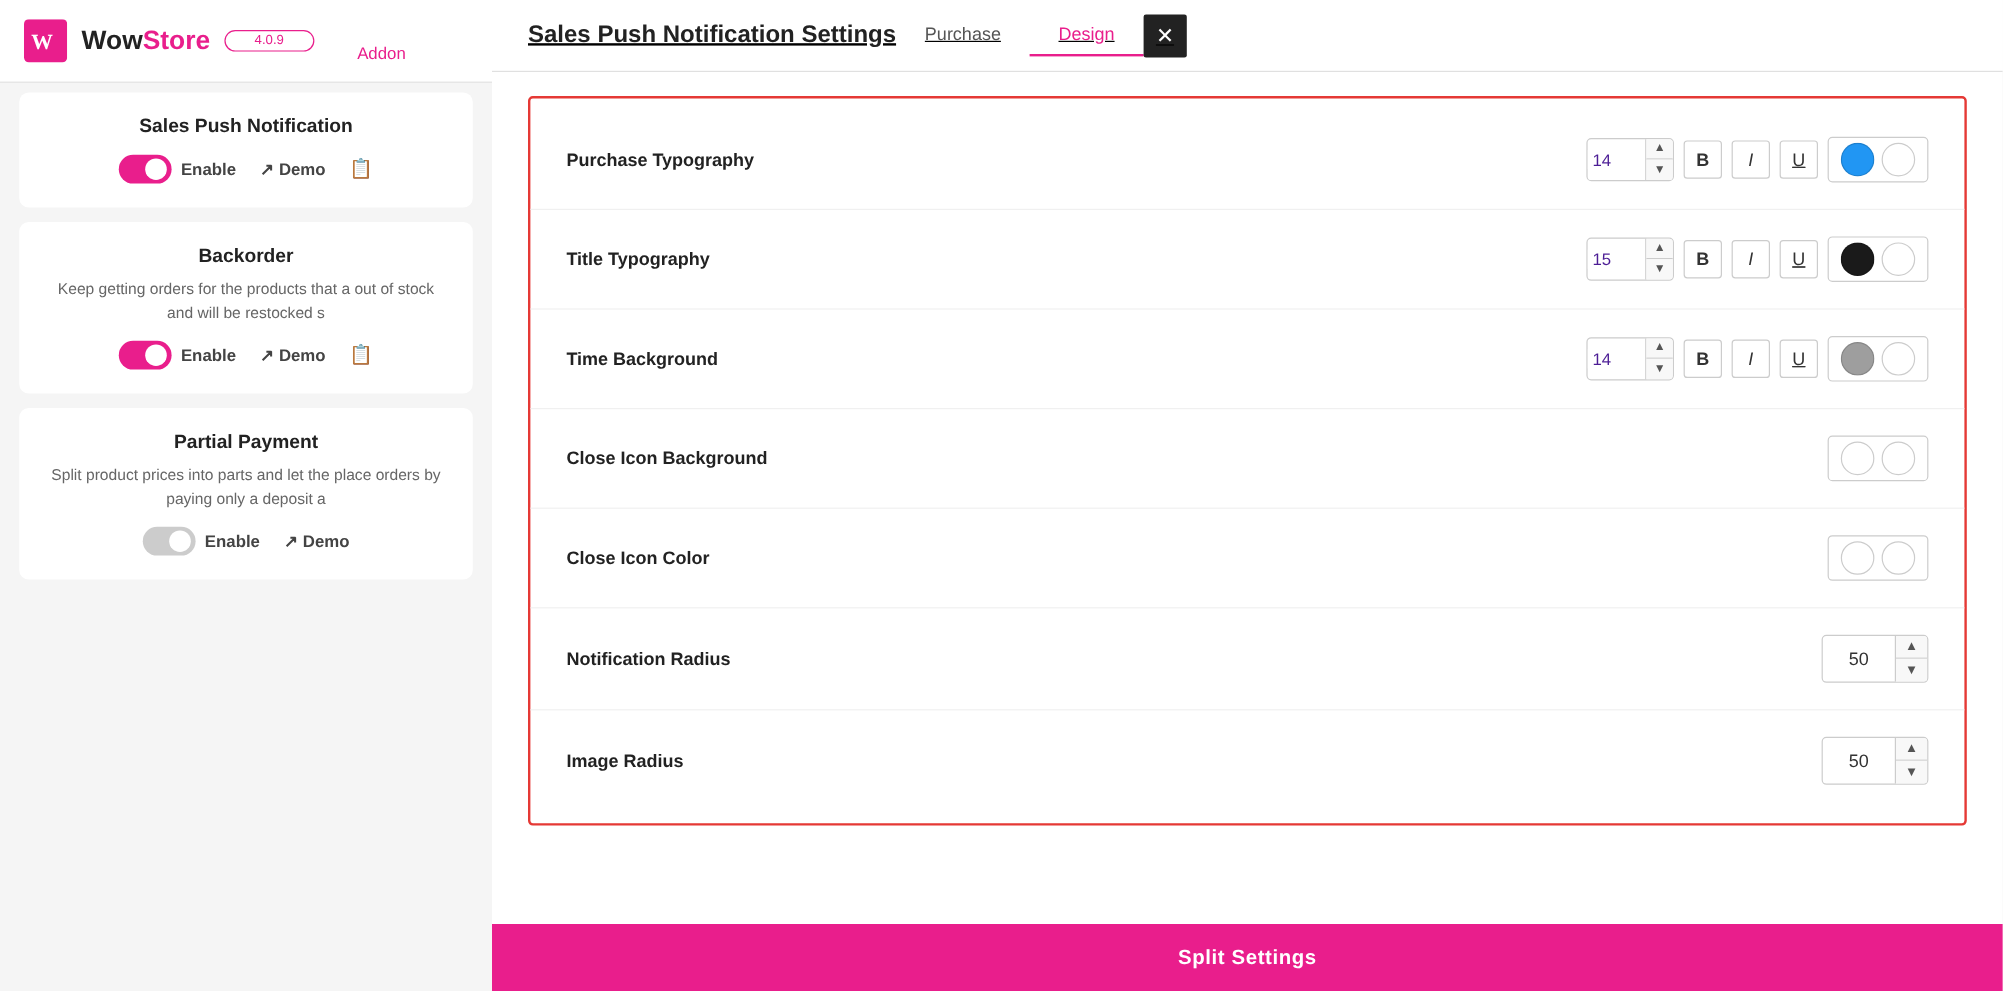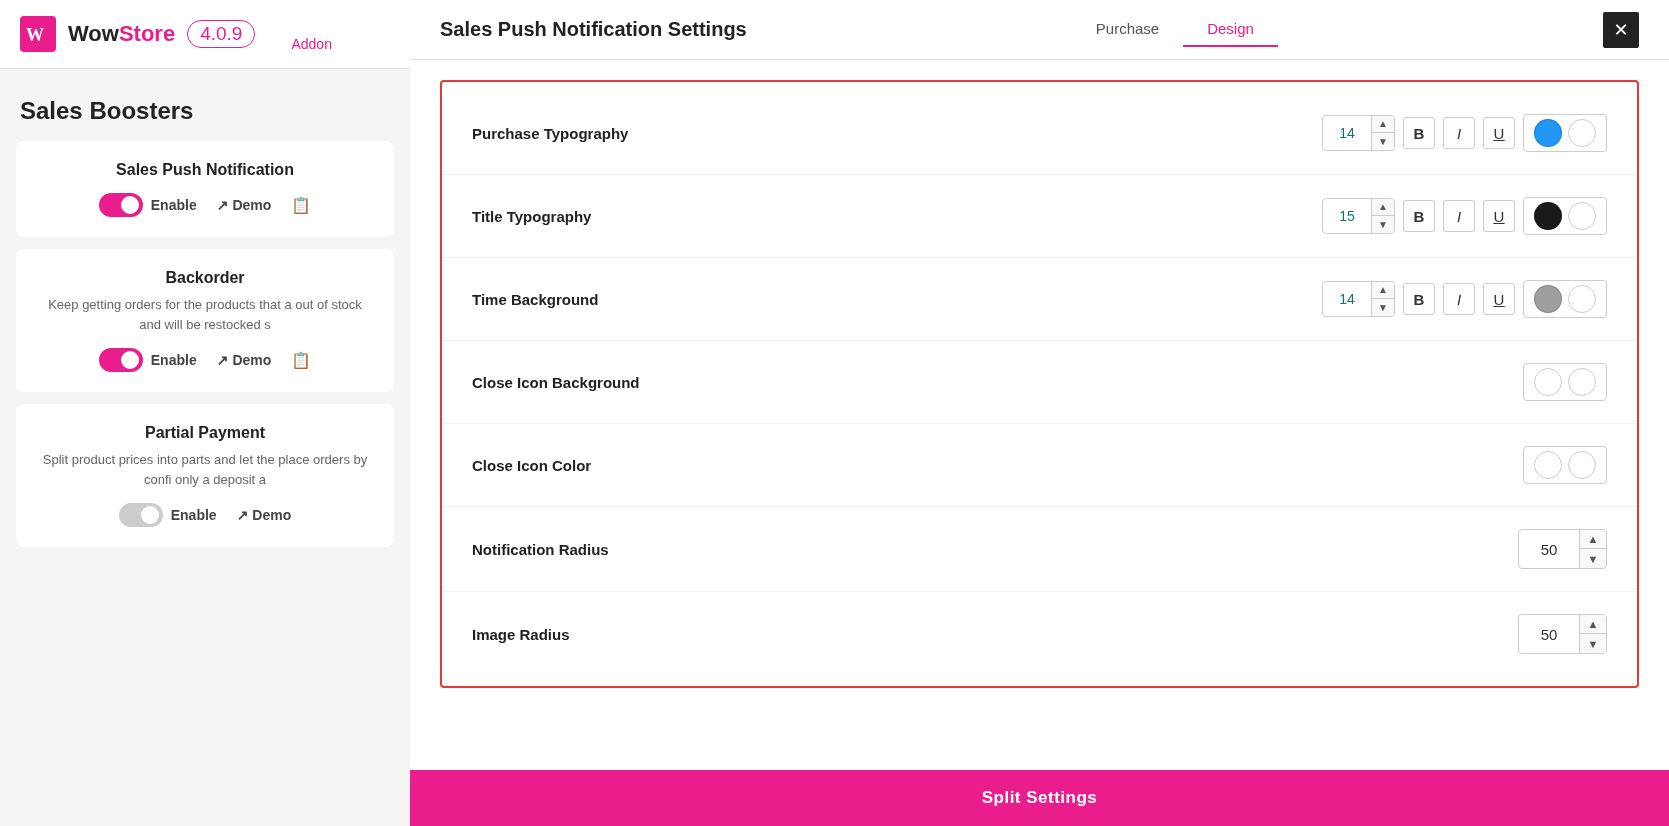--- a/index.html
+++ b/index.html
@@ -28,22 +28,22 @@
       font-size: 22px;
       font-weight: 700;
       color: #222;
     }
     .logo-text span { color: #e91e8c; }
 
     .version-badge {
       border: 1.5px solid #e91e8c;
       color: #e91e8c;
       border-radius: 20px;
-      padding: 2px 12px;
-      font-size: 19px;
+      padding: 2px 24px;
+      font-size: 11px;
       font-weight: 500;
     }
 
     .addon-link {
       color: #e91e8c;
       font-size: 14px;
       margin-left: 20px;
       margin-top: 4px;
       padding: 16px 0 0 20px;
     }
@@ -129,26 +129,26 @@
       height: 826px;
       background: #fff;
       z-index: 10;
       display: flex;
       flex-direction: column;
     }
 
     .modal-header {
       display: flex;
       align-items: center;
-      justify-content: space-between;
       padding: 0 30px;
       height: 60px;
       border-bottom: 1px solid #e0e0e0;
       background: #fff;
       flex-shrink: 0;
+      text-decoration: underline;
     }
 
     .modal-title {
       font-size: 20px;
       font-weight: 600;
       color: #222;
     }
 
     .modal-tabs {
       display: flex;
@@ -227,23 +227,23 @@
       border: 1px solid #ccc;
       border-radius: 4px;
       overflow: hidden;
       height: 36px;
     }
 
     .num-input {
       width: 48px;
       border: none;
       outline: none;
-      text-align: center;
+      text-align: left;
       font-size: 14px;
-      color: #0f766e;
+      color: #4c1d95;
       padding: 0 4px;
     }
 
     .num-arrows {
       display: flex;
       flex-direction: column;
       border-left: 1px solid #ccc;
     }
 
     .num-arrow {
@@ -380,21 +380,20 @@
     <svg width="36" height="36" viewBox="0 0 36 36">
       <rect width="36" height="36" rx="4" fill="#e91e8c"></rect>
       <text x="6" y="25" font-size="18" font-weight="900" fill="#fff" font-family="serif">W</text>
     </svg>
     <span class="logo-text">Wow<span>Store</span></span>
     <span class="version-badge">4.0.9</span>
     <span class="addon-link" style="margin-left:4px;">Addon</span>
   </div>
 
   <div class="sidebar-content">
-    <div class="sidebar-title">Sales Boosters</div>
 
     <div class="card">
       <div class="card-title">Sales Push Notification</div>
       <div class="card-actions">
         <div class="toggle-wrap">
           <div class="toggle"></div>
           <span class="enable-label">Enable</span>
         </div>
         <div class="demo-link">
           <span>↗</span>
@@ -415,21 +414,21 @@
         <div class="demo-link">
           <span>↗</span>
           <span>Demo</span>
         </div>
         <span class="doc-icon">📋</span>
       </div>
     </div>
 
     <div class="card">
       <div class="card-title">Partial Payment</div>
-      <div class="card-desc">Split product prices into parts and let the place orders by confi only a deposit a</div>
+      <div class="card-desc">Split product prices into parts and let the place orders by paying only a deposit a</div>
       <div class="card-actions">
         <div class="toggle-wrap">
           <div class="toggle" style="background:#ccc;"></div>
           <span class="enable-label">Enable</span>
         </div>
         <div class="demo-link">
           <span>↗</span>
           <span>Demo</span>
         </div>
       </div>

